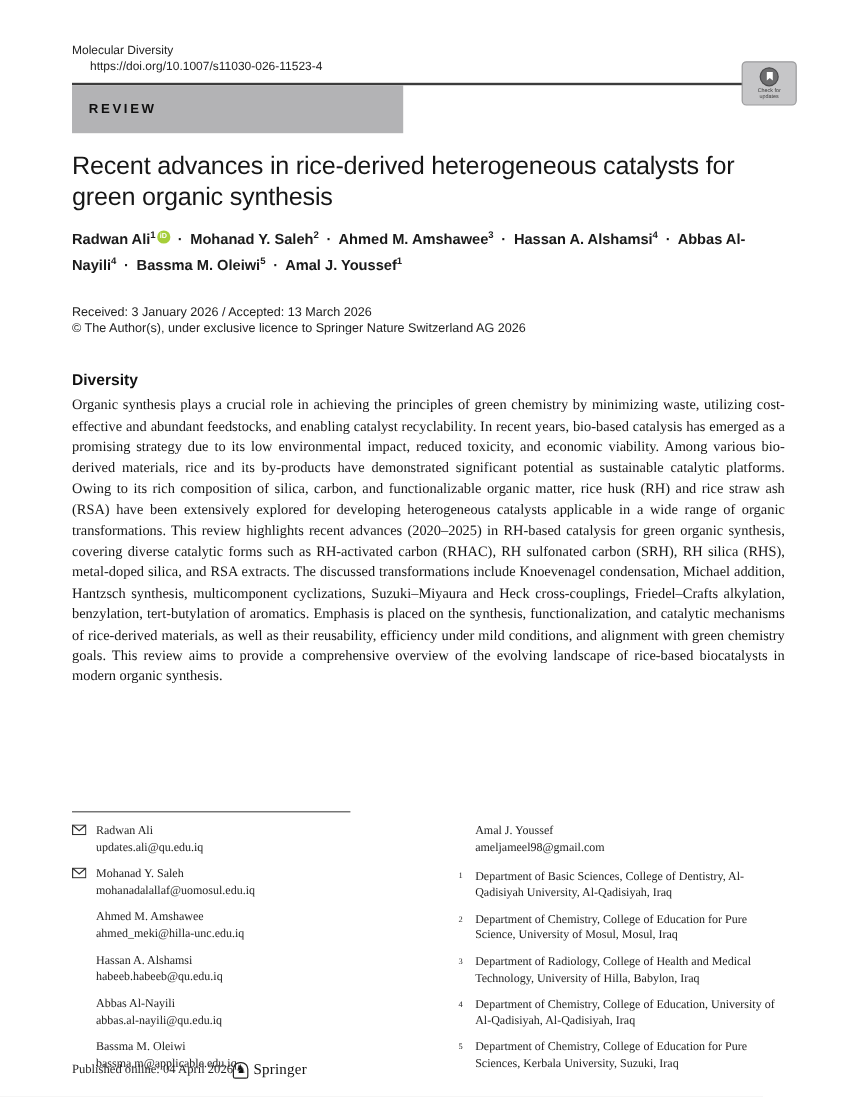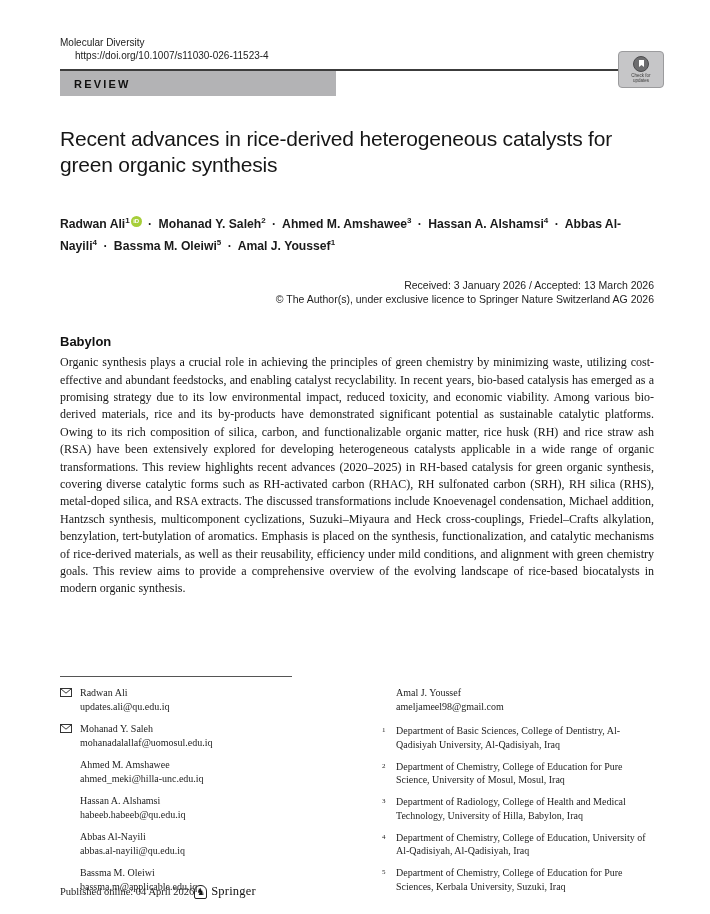--- a/index.html
+++ b/index.html
@@ -14,21 +14,21 @@
     color:#1c1c1c;
     overflow:hidden;
   }
   
   .journal-line{font-size:10px;line-height:13px;color:#222;}
   .doi-line{font-size:10px;line-height:13px;color:#222;padding-left:15px;}
   .top-rule{border:none;border-top:2.5px solid #3c3c3c;margin:7px 0 0 0;}
   .banner-row{position:relative;height:25px;}
   .review-banner{
     position:absolute;left:0;top:0;
-    width:276px;height:25px;
+    width:276px;height:40px;
     background:#b3b3b5;
     display:flex;align-items:center;
     padding-left:14px;box-sizing:border-box;
     font-size:11px;font-weight:bold;letter-spacing:2.2px;color:#101010;
   }
   
   .check-badge{
     position:absolute;top:51px;right:46px;
     width:44px;height:35px;
     background:#c6c6c8;border:1px solid #9b9b9d;border-radius:4px;
@@ -47,34 +47,34 @@
     width:34px;
   }
   
   .article-title{
     margin:30px 0 0 0;
     font-size:21px;line-height:26px;font-weight:400;color:#161616;
     letter-spacing:-0.2px;
     max-width:560px;
   }
   .authors{
-    margin-top:34px;
+    margin-top:9px;
     font-size:12.2px;line-height:17.5px;font-weight:700;color:#1a1a1a;
     max-width:580px;
   }
   .authors sup{font-size:8px;font-weight:700;}
   .author-sep{margin:0 3px;font-weight:700;}
   .orcid{
     display:inline-flex;align-items:center;justify-content:center;
     width:11px;height:11px;border-radius:50%;
     background:#A6CE39;color:#ffffff;
     font-size:6px;font-weight:700;
     vertical-align:super;margin-left:1px;
   }
-  .dates{margin-top:23px;font-size:10.5px;line-height:14px;color:#222;text-align:right;}
+  .dates{margin-top:23px;font-size:10.5px;line-height:14px;color:#222;}
   
   .abstract{margin-top:28px;}
   .abstract-heading{font-size:13px;font-weight:700;margin:0;color:#111;}
   .abstract-body{
     margin:5px 0 0 0;
     font-family:"Liberation Serif",serif;
     font-size:12px;line-height:17.4px;
     text-align:justify;color:#151515;
   }
   
@@ -148,21 +148,21 @@
     <span class="author-sep">·</span>
     <span class="author"><span>Amal J. Youssef</span><sup>1</sup></span>
   </div>
 
   <div class="dates">
     <div>Received: 3 January 2026 / Accepted: 13 March 2026</div>
     <div>© The Author(s), under exclusive licence to Springer Nature Switzerland AG 2026</div>
   </div>
 
   <section class="abstract">
-    <h2 class="abstract-heading">Babylon</h2>
+    <h2 class="abstract-heading">Diversity</h2>
     <p class="abstract-body">Organic synthesis plays a crucial role in achieving the principles of green chemistry by minimizing waste, utilizing cost-effective and abundant feedstocks, and enabling catalyst recyclability. In recent years, bio-based catalysis has emerged as a promising strategy due to its low environmental impact, reduced toxicity, and economic viability. Among various bio-derived materials, rice and its by-products have demonstrated significant potential as sustainable catalytic platforms. Owing to its rich composition of silica, carbon, and functionalizable organic matter, rice husk (RH) and rice straw ash (RSA) have been extensively explored for developing heterogeneous catalysts applicable in a wide range of organic transformations. This review highlights recent advances (2020–2025) in RH-based catalysis for green organic synthesis, covering diverse catalytic forms such as RH-activated carbon (RHAC), RH sulfonated carbon (SRH), RH silica (RHS), metal-doped silica, and RSA extracts. The discussed transformations include Knoevenagel condensation, Michael addition, Hantzsch synthesis, multicomponent cyclizations, Suzuki–Miyaura and Heck cross-couplings, Friedel–Crafts alkylation, benzylation, tert-butylation of aromatics. Emphasis is placed on the synthesis, functionalization, and catalytic mechanisms of rice-derived materials, as well as their reusability, efficiency under mild conditions, and alignment with green chemistry goals. This review aims to provide a comprehensive overview of the evolving landscape of rice-based biocatalysts in modern organic synthesis.</p>
   </section>
 
   <div class="footnotes">
     <hr class="fn-rule">
     <div class="fn-columns">
       <div class="fn-col-left">
         <div class="contact">
           <span class="env"><svg width="12" height="9" viewBox="0 0 12 9">
                 <rect x="0.5" y="0.5" width="11" height="8" fill="none" stroke="#333"></rect>

